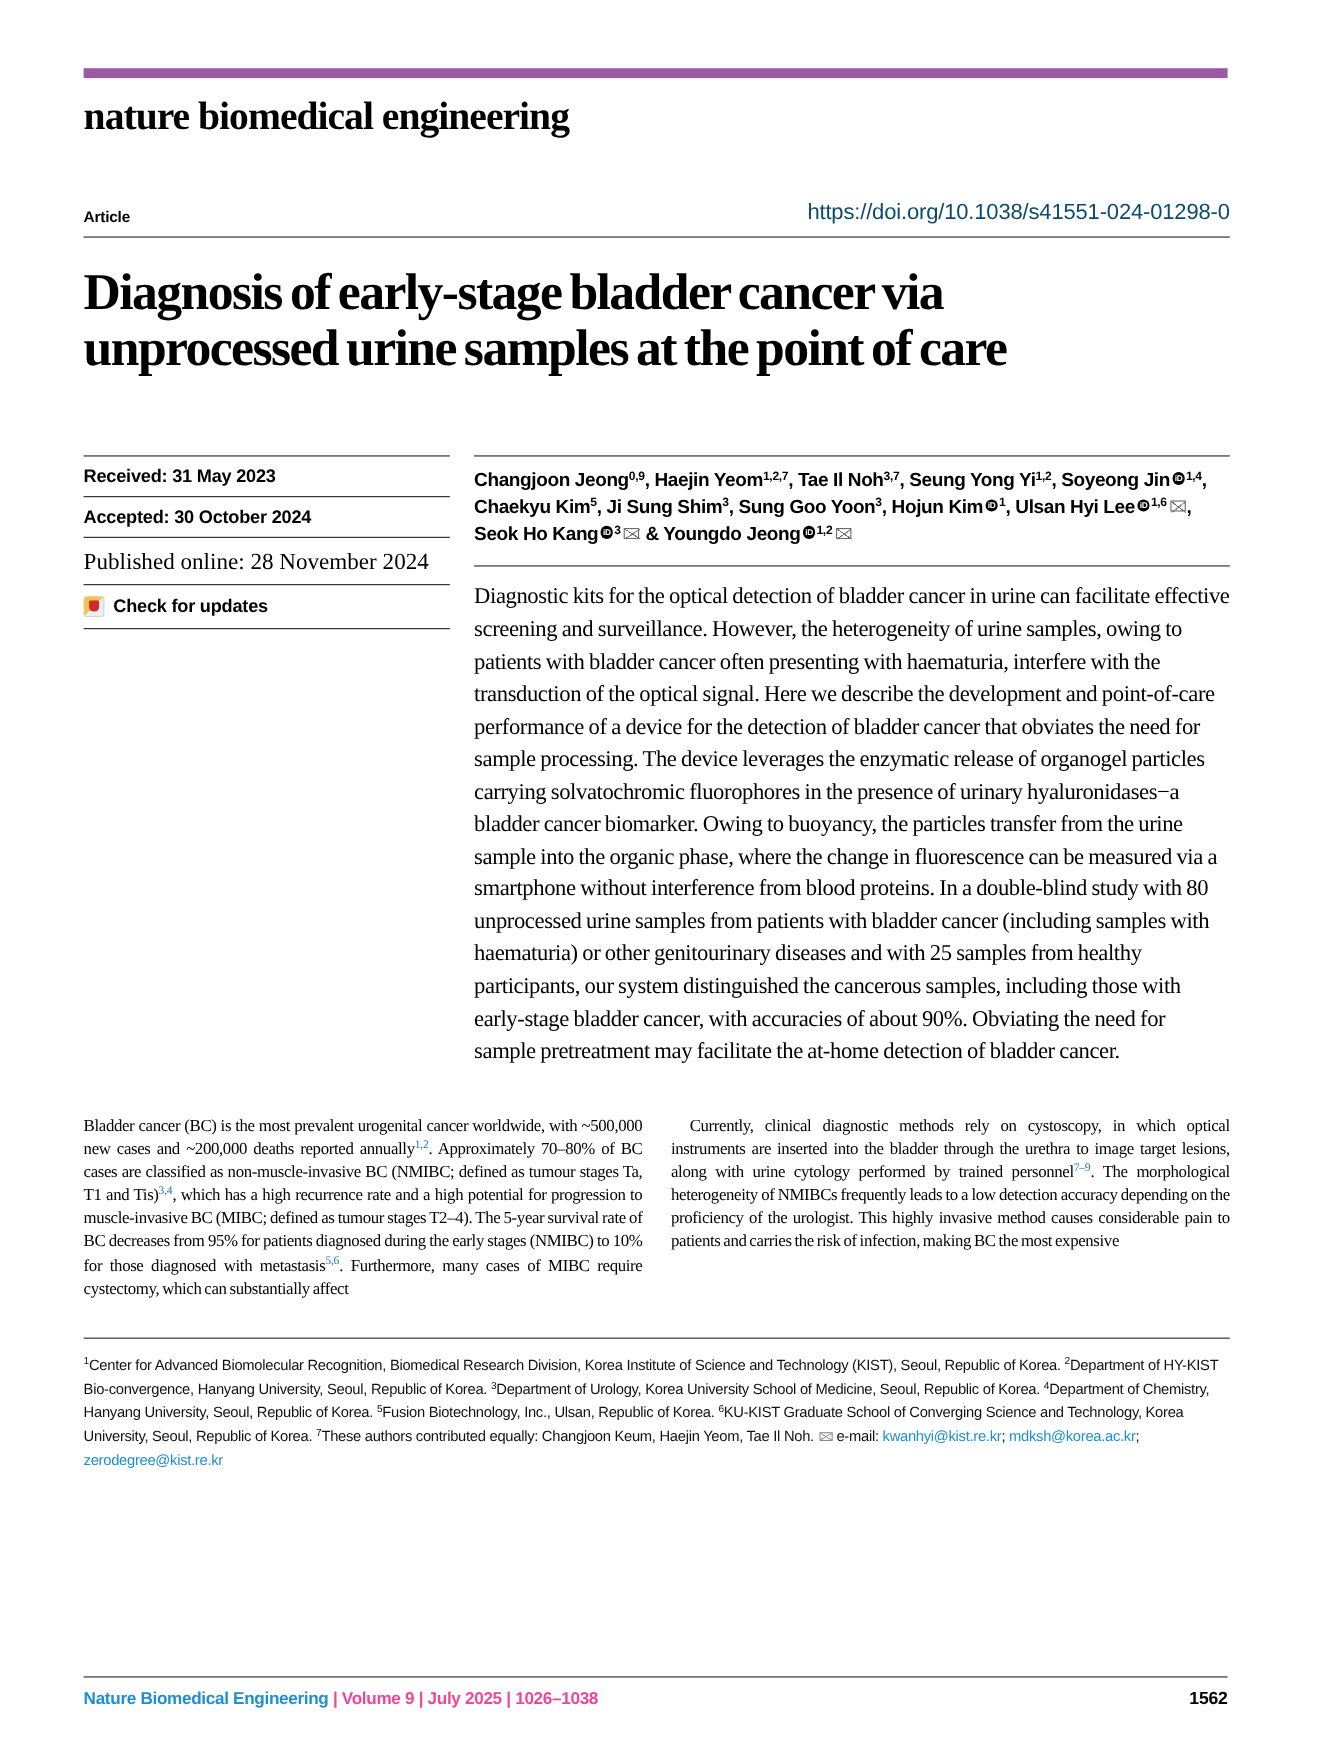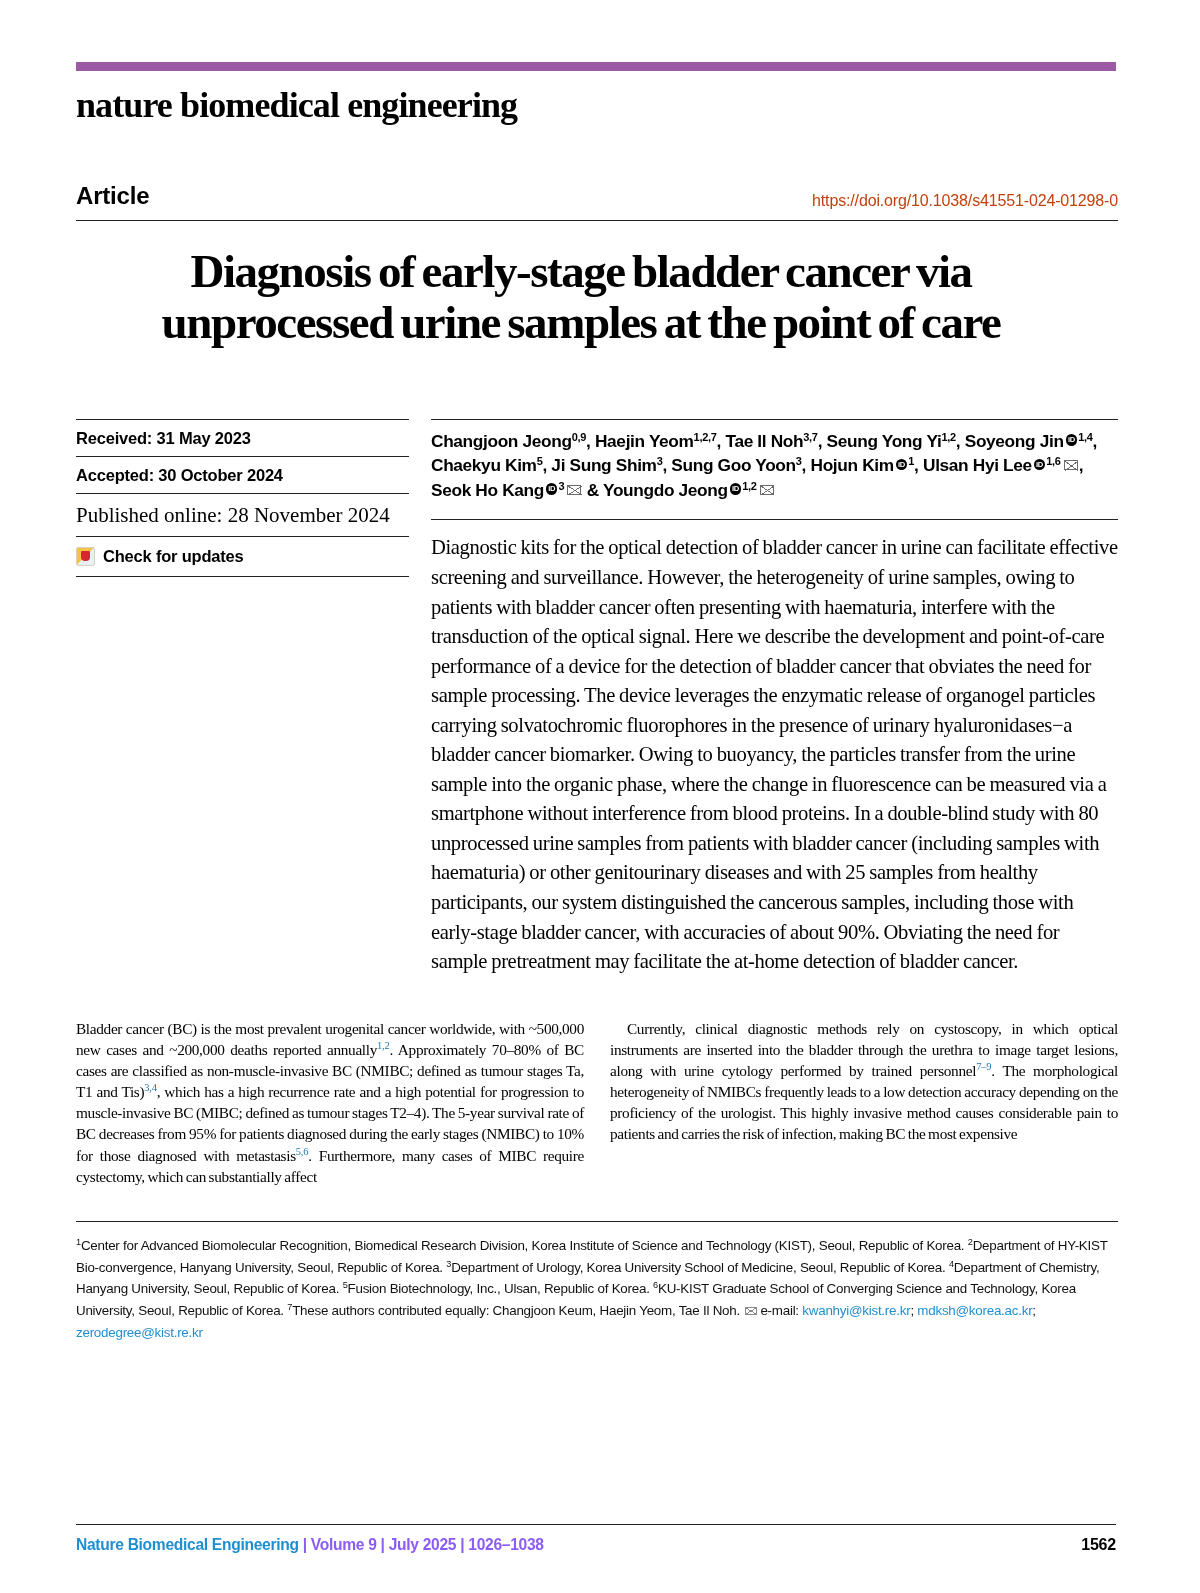--- a/index.html
+++ b/index.html
@@ -49,42 +49,41 @@
   
   .article-row {
     margin-top: 57px;
     display: flex;
     align-items: flex-end;
     justify-content: space-between;
     border-bottom: 1.3px solid #222;
     padding-bottom: 10px;
   }
   .article-label {
-    font-size: 24px;
+    font-size: 14px;
     font-weight: bold;
     letter-spacing: -0.2px;
   }
   .doi-link {
-    font-size: 16px;
-    color: #c2410c;
+    font-size: 20px;
+    color: #0c4a6e;
     letter-spacing: -0.15px;
     text-decoration: none;
   }
 
   
   .title {
     font-family: "Liberation Serif", serif;
     font-weight: bold;
     font-size: 47px;
     line-height: 1.085;
     letter-spacing: -1.45px;
     margin-top: 25px;
     width: 1010px;
     word-spacing: -3px;
-    text-align: center;
   }
 
   
   .meta-abstract {
     display: flex;
     margin-top: 71px;
     gap: 22px;
   }
   .meta-col {
     width: 333px;
@@ -283,21 +282,21 @@
     display: flex;
     align-items: baseline;
     justify-content: space-between;
   }
   .footer-left {
     font-size: 15.6px;
     letter-spacing: -0.3px;
     font-weight: 600;
   }
   .footer-journal { color: #1f8fd0; }
-  .footer-rest { color: #8b5cf6; }
+  .footer-rest { color: #ec4899; }
   .footer-page {
     font-size: 16px;
     font-weight: bold;
     letter-spacing: -0.2px;
   }
 </style>
 </head>
 <body>
 
 <div class="page">

